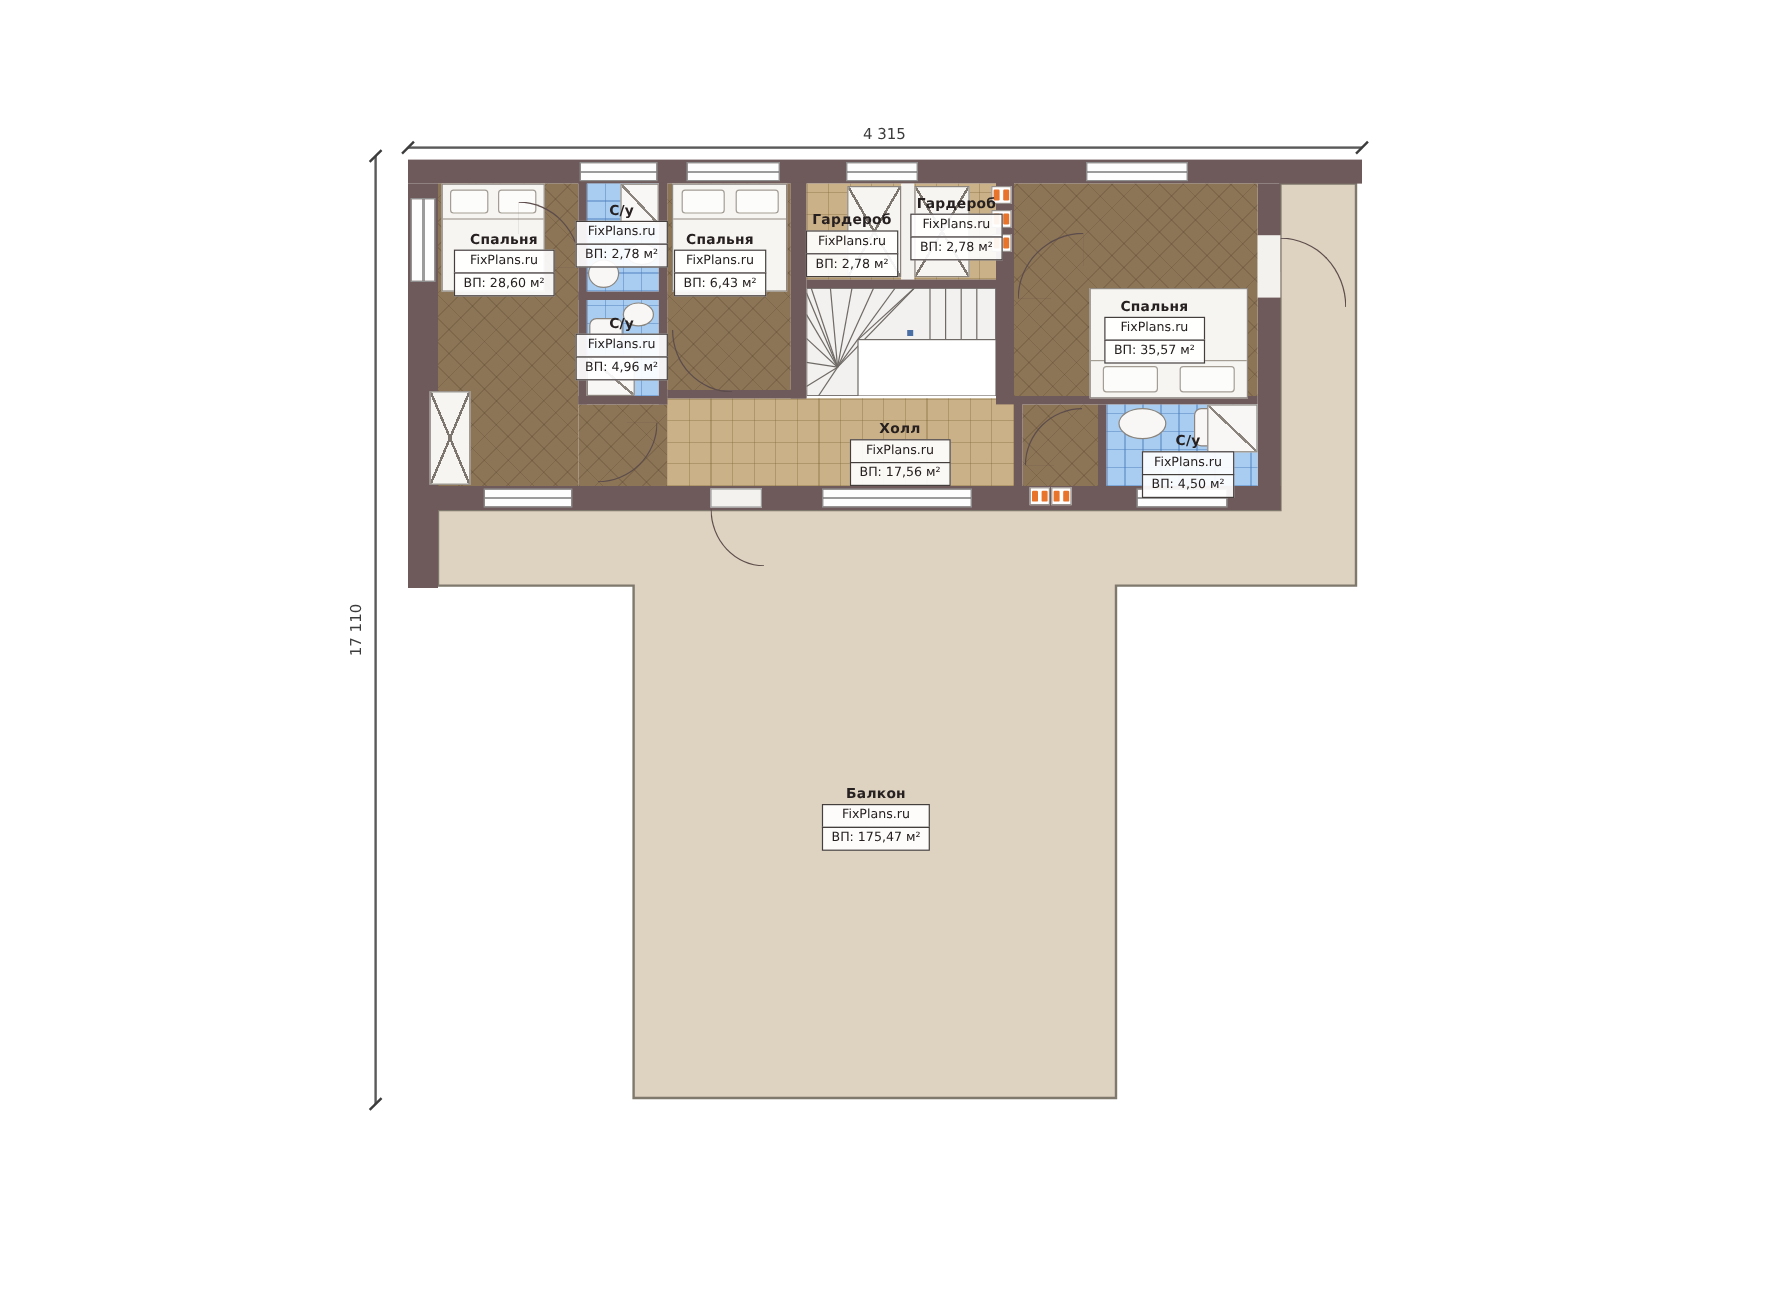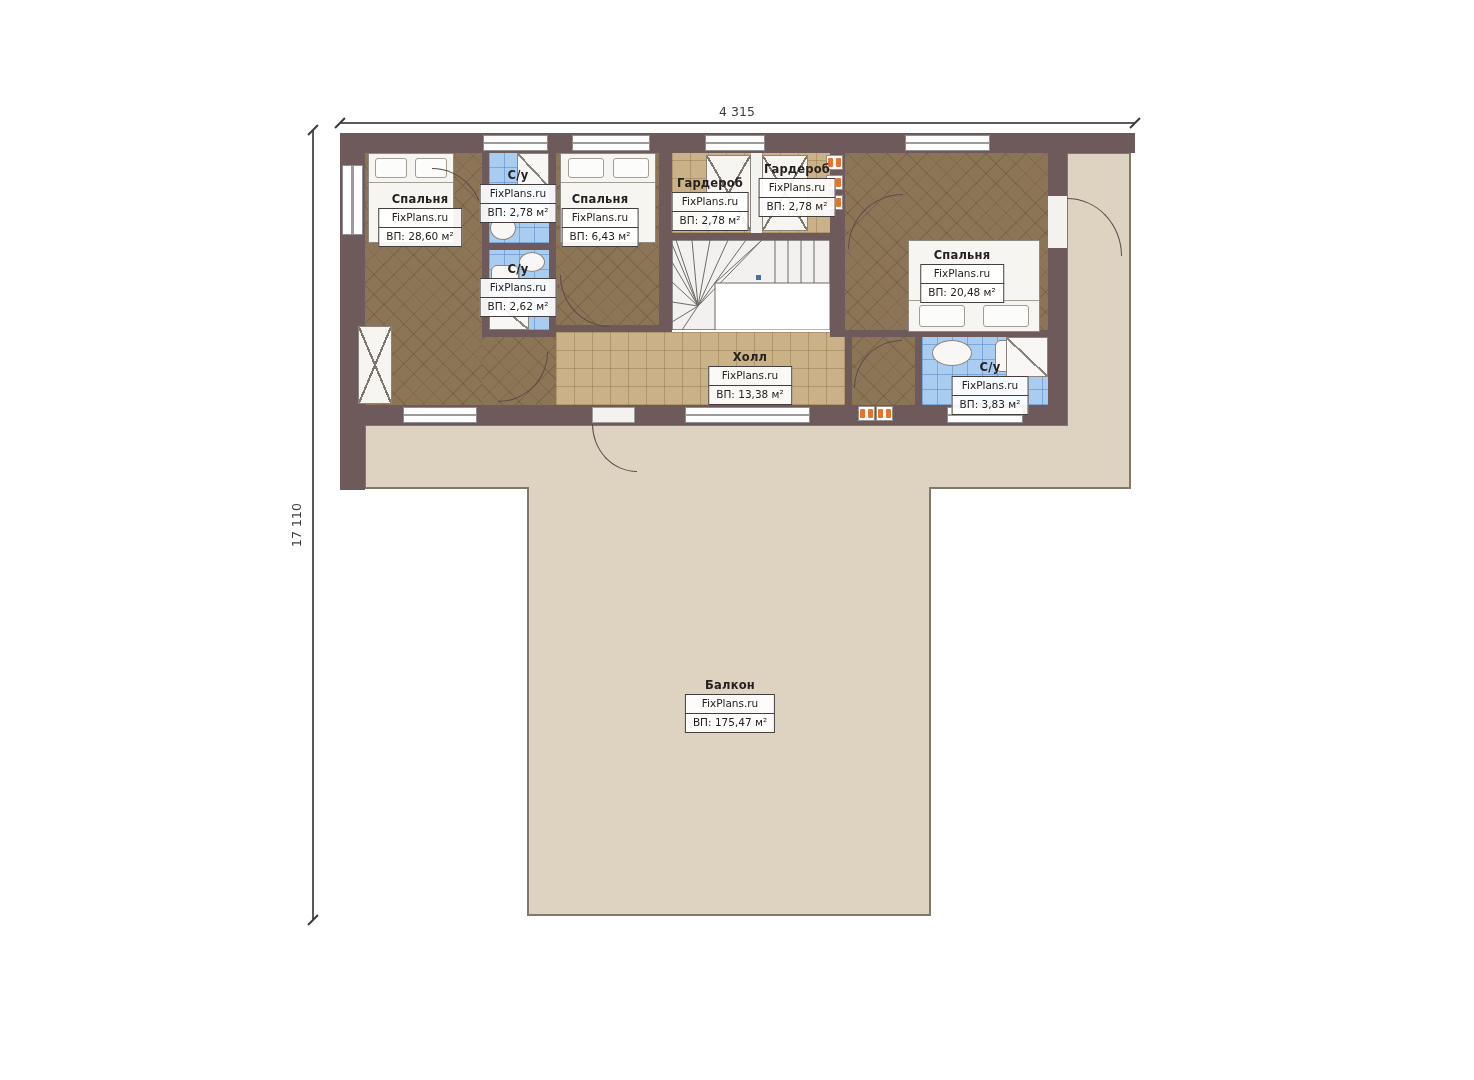--- a/index.html
+++ b/index.html
@@ -202,38 +202,38 @@
     <span class="label-box">ВП: 2,78 м²</span>
   </div>
   <div class="room-label" style="left:797px;top:162px">
     <div class="room-name">Гардероб</div>
     <span class="label-box">FixPlans.ru</span>
     <span class="label-box">ВП: 2,78 м²</span>
   </div>
   <div class="room-label" style="left:518px;top:262px">
     <div class="room-name">С/у</div>
     <span class="label-box">FixPlans.ru</span>
-    <span class="label-box">ВП: 2,62 м²</span>
+    <span class="label-box">ВП: 4,96 м²</span>
   </div>
   <div class="room-label" style="left:962px;top:248px">
     <div class="room-name">Спальня</div>
     <span class="label-box">FixPlans.ru</span>
-    <span class="label-box">ВП: 20,48 м²</span>
+    <span class="label-box">ВП: 35,57 м²</span>
   </div>
   <div class="room-label" style="left:990px;top:360px">
     <div class="room-name">С/у</div>
     <span class="label-box">FixPlans.ru</span>
-    <span class="label-box">ВП: 3,83 м²</span>
+    <span class="label-box">ВП: 4,50 м²</span>
   </div>
   <div class="room-label" style="left:750px;top:350px">
     <div class="room-name">Холл</div>
     <span class="label-box">FixPlans.ru</span>
-    <span class="label-box">ВП: 13,38 м²</span>
-  </div>
-  <div class="room-label" style="left:730px;top:678px">
+    <span class="label-box">ВП: 17,56 м²</span>
+  </div>
+  <div class="room-label" style="left:730px;top:654px">
     <div class="room-name">Балкон</div>
     <span class="label-box">FixPlans.ru</span>
     <span class="label-box">ВП: 175,47 м²</span>
   </div>
 
   <div class="dim-line" style="left:340px;top:122px;width:795px;height:2px"></div>
   <div class="tick" style="left:333px;top:122px;transform:rotate(-45deg)"></div>
   <div class="tick" style="left:1128px;top:122px;transform:rotate(-45deg)"></div>
   <div class="dim-text" style="left:737px;top:104px;transform:translateX(-50%)">4 315</div>
 

